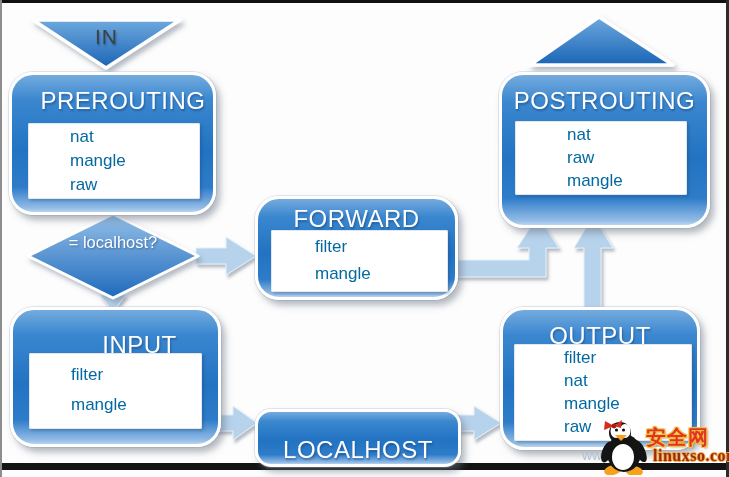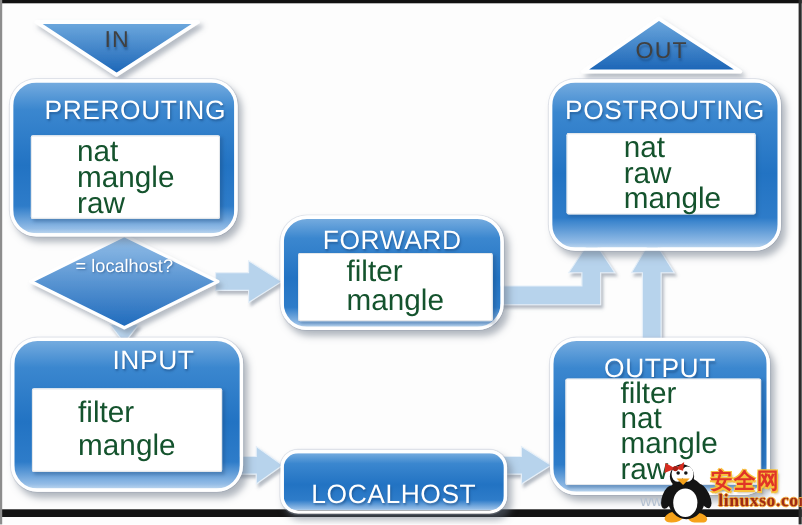--- a/index.html
+++ b/index.html
@@ -21,34 +21,34 @@
     border:3px solid #fff;border-radius:24px;
     background:linear-gradient(180deg,#74abdf 0%,#3b87cf 18%,#2273c3 55%,#2e7cc9 82%,#93bce6 97%,#b9d4ee 100%);
     box-shadow:4px 5px 7px rgba(100,112,128,.5),0 0 0 1px rgba(180,190,205,.35);
   }
   .node-title{
     color:#fff;font-size:24px;letter-spacing:.5px;text-align:center;
     text-shadow:1px 2px 2px rgba(15,55,105,.45);white-space:nowrap;
   }
   .list{
     position:absolute;box-sizing:border-box;background:#fff;border-radius:2px;
-    color:#14532d;font-size:27px;
+    color:#0369a1;font-size:17px;
     box-shadow:inset 0 0 0 1px #e3e7eb,2px 2px 3px rgba(25,60,105,.28);
   }
   .n-prerouting{left:9px;top:72px;width:207px;height:143px;}
   .n-prerouting .node-title{margin-top:12px;padding-left:21px;}
   .n-prerouting .list{left:16px;top:48px;width:172px;height:76px;padding:2px 0 0 42px;line-height:24px;}
   .n-postrouting{left:499px;top:72px;width:211px;height:156px;}
   .n-postrouting .node-title{margin-top:12px;}
   .n-postrouting .list{left:13px;top:46px;width:172px;height:74px;padding:2px 0 0 52px;line-height:23px;}
   .n-forward{left:255px;top:196px;width:203px;height:104px;}
   .n-forward .node-title{margin-top:6px;}
   .n-forward .list{left:13px;top:31px;width:177px;height:62px;padding:3px 0 0 44px;line-height:27px;}
   .n-input{left:10px;top:307px;width:211px;height:140px;}
-  .n-input .node-title{margin-top:4px;padding-left:48px;}
+  .n-input .node-title{margin-top:21px;padding-left:48px;}
   .n-input .list{left:16px;top:43px;width:173px;height:76px;padding:7px 0 0 42px;line-height:30px;}
   .n-output{left:500px;top:307px;width:200px;height:143px;}
   .n-output .node-title{margin-top:12px;}
   .n-output .list{left:11px;top:34px;width:178px;height:97px;padding:2px 0 0 50px;line-height:23px;}
   .n-localhost{left:255px;top:409px;width:206px;height:58px;border-radius:16px;
     display:flex;align-items:flex-end;justify-content:center;}
   .n-localhost .node-title{margin-top:0;}
 
   
   .tri-label{position:absolute;z-index:4;color:#404040;font-size:21px;letter-spacing:1px;
@@ -101,21 +101,20 @@
       <polygon points="584,312 584,248 574,248 593,216 613,248 601,248 601,312"></polygon>
     </g>
 
     <polygon filter="url(#sh-big)" points="33,20 180,20 106,68" fill="url(#g-tri)" stroke="#ffffff" stroke-width="3.5" stroke-linejoin="round"></polygon>
     <polygon filter="url(#sh-big)" points="599,17 673,65 530,65" fill="url(#g-tri)" stroke="#ffffff" stroke-width="3.5" stroke-linejoin="round"></polygon>
 
     <polygon filter="url(#sh-big)" points="113,214 198,256 113,298 28,256" fill="url(#g-dia)" stroke="#ffffff" stroke-width="3" stroke-linejoin="round"></polygon>
   </svg>
 
   <div class="tri-label in-label">IN</div>
-  <div class="tri-label out-label">OUT</div>
 
   <div class="diamond-label">
     <div>= localhost?</div>
   </div>
 
   <div class="node n-prerouting">
     <div class="node-title">PREROUTING</div>
     <div class="list">
       <div>nat</div>
       <div>mangle</div>

